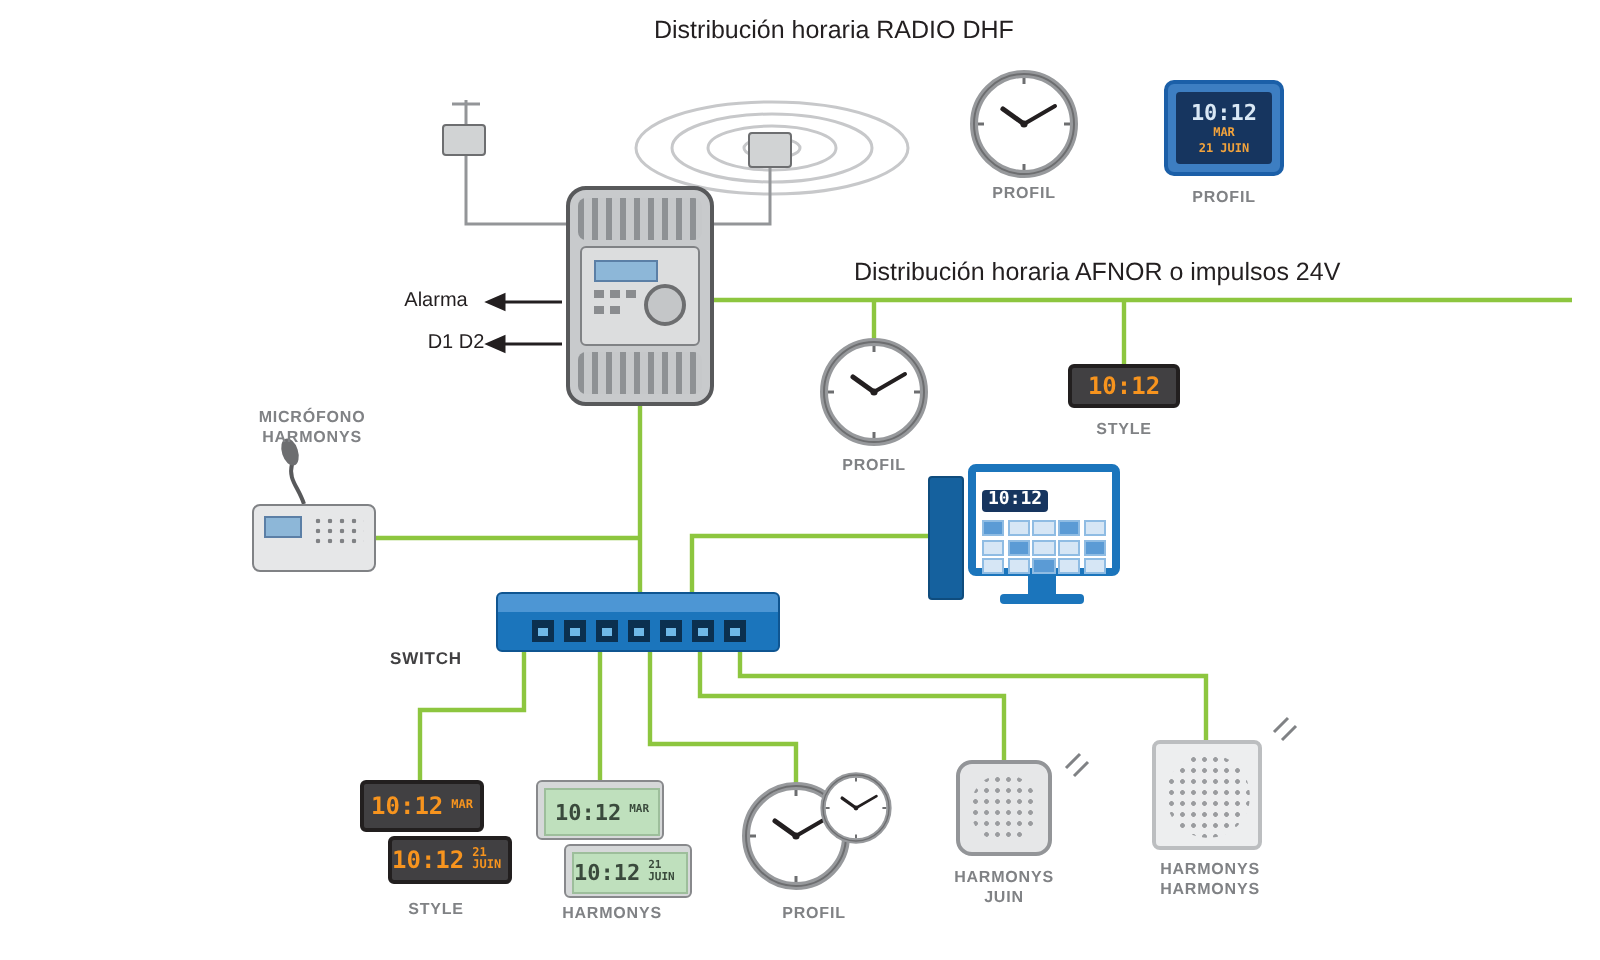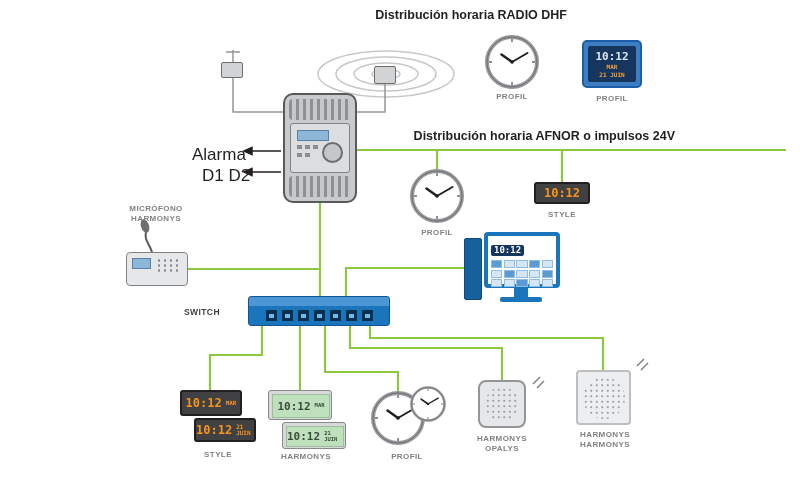--- a/index.html
+++ b/index.html
@@ -1,23 +1,23 @@
 <!DOCTYPE html>
 <html><head>
 <meta charset="utf-8">
 <style>
   html,body{margin:0;padding:0;background:#fff;}
   body{font-family:"Liberation Sans",sans-serif;}
   #canvas{position:relative;width:800px;height:480px;background:#fff;overflow:hidden;}
   .abs{position:absolute;box-sizing:border-box;}
   svg.overlay{position:absolute;left:0;top:0;z-index:1;}
   .dev{z-index:2;}
-  .title{font-size:12.5px;color:#231F20;font-weight:700;text-align:right;z-index:3;}
+  .title{font-size:12.5px;color:#231F20;font-weight:400;text-align:left;z-index:3;}
   .devlabel{font-size:8px;font-weight:bold;color:#808285;text-align:center;letter-spacing:.4px;line-height:10px;z-index:3;}
-  .io-label{font-size:17px;color:#231F20;text-align:left;z-index:3;}
+  .io-label{font-size:10px;color:#231F20;text-align:center;z-index:3;}
 
   
   .master{width:74px;height:110px;border:2px solid #58595B;border-radius:10px;background:#C8CACC;}
   .master .stripes{position:absolute;left:4px;right:4px;height:21px;background:repeating-linear-gradient(90deg,#8E9194 0 3px,#C6C8CA 3px 7px);border-radius:4px;}
   .master .panel{position:absolute;left:5px;right:5px;top:28px;bottom:28px;background:#DCDDDE;border:1px solid #808285;border-radius:3px;}
   .master .lcd{position:absolute;left:6px;top:6px;width:30px;height:9px;background:#8DB7D8;border:1px solid #5B7FA6;}
   .master .mbtn{position:absolute;width:5px;height:4px;background:#8A8C8F;}
   .master .knob{position:absolute;right:6px;top:18px;width:17px;height:17px;border-radius:50%;background:#C4C6C8;border:2px solid #6D6E70;}
 
   
@@ -123,21 +123,21 @@
       <ellipse cx="145" cy="226" rx="4" ry="7" fill="#6D6E70" transform="rotate(-18 145 226)"></ellipse>
     </g>
 
     <g stroke="#808285" stroke-width="1.5" fill="none">
       <path d="M533,384 l7,-7 M537,388 l7,-7"></path>
       <path d="M637,366 l7,-7 M641,370 l7,-7"></path>
     </g>
   </svg>
 
   <div class="abs title" style="left:327px;top:8px;width:240px;">Distribución horaria RADIO DHF</div>
-  <div class="abs title" style="left:405px;top:129px;width:270px;">Distribución horaria AFNOR o impulsos 24V</div>
+  <div class="abs title" style="left:427px;top:129px;width:270px;">Distribución horaria AFNOR o impulsos 24V</div>
 
   <div class="abs dev graybox" style="left:221px;top:62px;width:22px;height:16px;"></div>
   <div class="abs dev graybox" style="left:374px;top:66px;width:22px;height:18px;"></div>
 
   <svg class="abs dev" style="left:484px;top:34px;" width="56" height="56">
     <use href="#clockface" transform="translate(28,28)"></use>
   </svg>
   <div class="abs devlabel" style="left:482px;top:92px;width:60px;">PROFIL</div>
 
   <div class="abs dev opalys" style="left:582px;top:40px;">
@@ -178,21 +178,21 @@
 
   <div class="abs devlabel" style="left:110px;top:204px;width:92px;">
     <div>MICRÓFONO</div>
     <div>HARMONYS</div>
   </div>
   <div class="abs dev micbase" style="left:126px;top:252px;">
     <div class="mlcd"></div>
     <div class="mkeys"></div>
   </div>
 
-  <div class="abs devlabel" style="left:184px;top:307px;width:58px;text-align:left;color:#414042;font-size:8.5px;">SWITCH</div>
+  <div class="abs devlabel" style="left:184px;top:324px;width:58px;text-align:center;color:#414042;font-size:8.5px;">SWITCH</div>
   <div class="abs dev switch" style="left:248px;top:296px;">
     <div class="port"></div>
     <div class="port"></div>
     <div class="port"></div>
     <div class="port"></div>
     <div class="port"></div>
     <div class="port"></div>
     <div class="port"></div>
   </div>
 
@@ -250,21 +250,21 @@
   <svg class="abs dev" style="left:409px;top:385px;z-index:3;" width="38" height="38">
     <use href="#clockface" transform="translate(19,19) scale(0.66)"></use>
   </svg>
   <div class="abs devlabel" style="left:372px;top:452px;width:70px;">PROFIL</div>
 
   <div class="abs dev speaker" style="left:478px;top:380px;width:48px;height:48px;">
     <div class="grille" style="width:34px;height:34px;"></div>
   </div>
   <div class="abs devlabel" style="left:460px;top:434px;width:84px;">
     <div>HARMONYS</div>
-    <div>OPALYS</div>
+    <div>JUIN</div>
   </div>
 
   <div class="abs dev speaker flat" style="left:576px;top:370px;width:55px;height:55px;">
     <div class="grille" style="width:42px;height:42px;"></div>
   </div>
   <div class="abs devlabel" style="left:560px;top:430px;width:90px;">
     <div>HARMONYS</div>
     <div>HARMONYS</div>
   </div>
 

